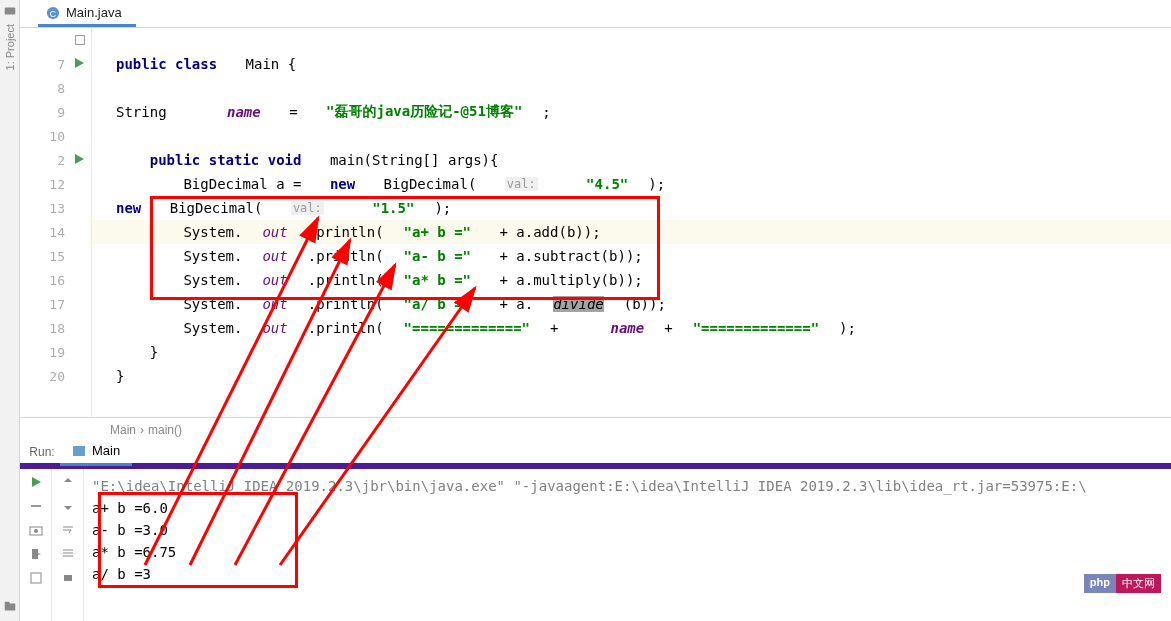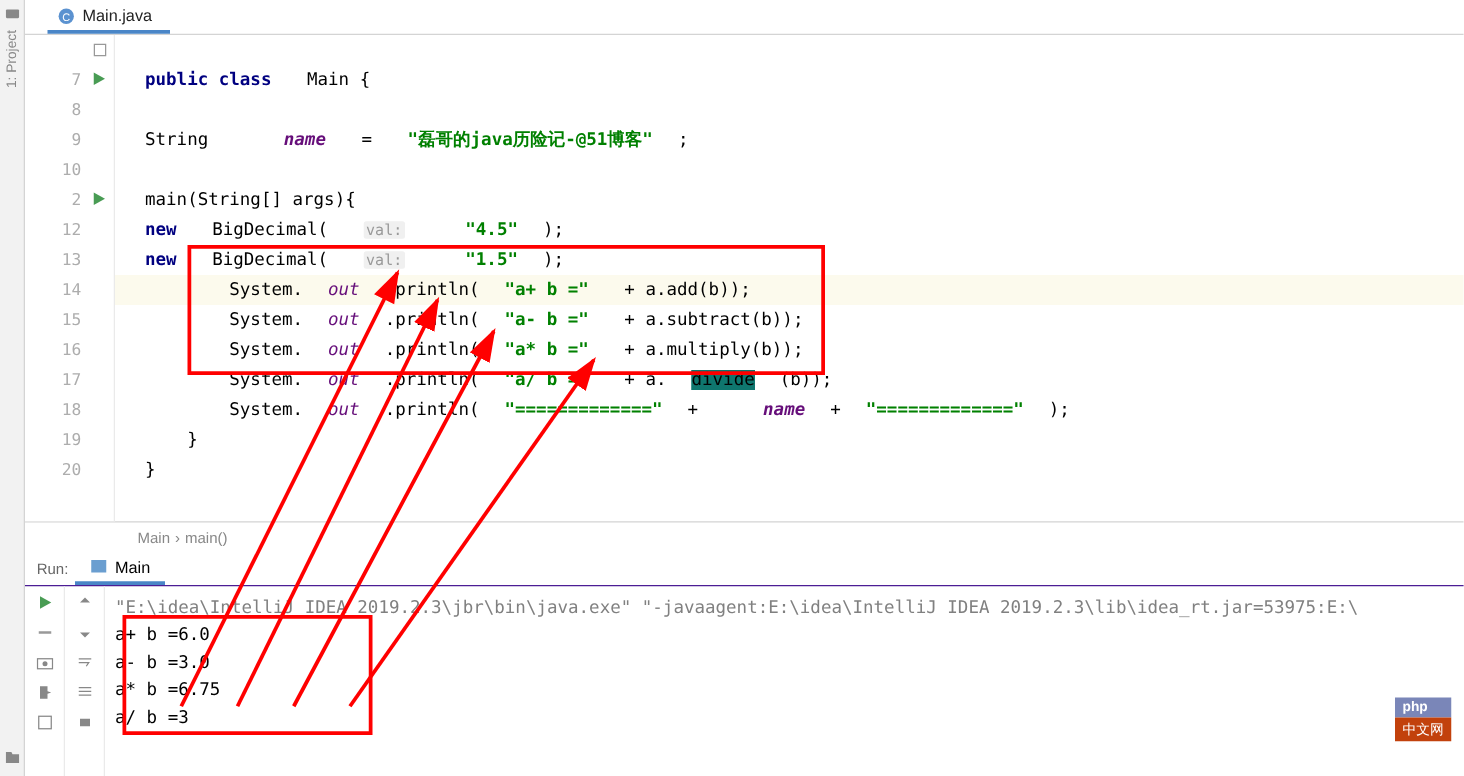--- a/index.html
+++ b/index.html
@@ -18,38 +18,38 @@
 .gutter-row .run-ic { position: absolute; right: 6px; top: 5px; }
 .gutter-row .cell { position: absolute; right: 6px; top: 7px; width: 10px; height: 10px; border: 1px solid #999; }
 .code-area { flex: 1; font-family: Consolas, monospace; font-size: 14px; position: relative; }
 .code-line { height: 24px; padding-left: 24px; display: flex; align-items: center; white-space: pre; gap: 20px; }
 .code-line.hl { background: #fcfaed; }
 .kw { color: #000080; font-weight: bold; }
 .str { color: #008000; font-weight: bold; }
 .fld-it { color: #660e7a; font-style: italic; }
 .fld-b { color: #660e7a; font-weight: bold; font-style: italic; margin-left: 32px; }
 .hint { color: #999; background: #f0f0f0; padding: 0 2px; font-size: 12px; border-radius: 2px; }
-.warn { background: #0f766e; }
+.warn { background: #a3a3a3; font-style: italic; }
 .red-box { position: absolute; border: 3px solid #ff0000; pointer-events: none; z-index: 5; }
 .red-box.code-box { left: 130px; top: 196px; width: 510px; height: 104px; }
 .red-box.out-box { left: 78px; top: 492px; width: 200px; height: 96px; }
 svg.arrow { position: absolute; z-index: 6; pointer-events: none; }
 .breadcrumb { height: 24px; border-top: 1px solid #d4d4d4; display: flex; align-items: center; padding-left: 90px; font-size: 12px; color: #888; gap: 4px; }
-.run-header { height: 28px; border-bottom: 1px solid #4c1d95; display: flex; align-items: center; }
+.run-header { height: 28px; border-bottom: 6px solid #4c1d95; display: flex; align-items: center; }
 .run-label { width: 40px; text-align: center; color: #666; font-size: 12px; padding-left: 4px; }
 .run-tab { display: flex; align-items: center; gap: 6px; padding: 0 12px; height: 27px; border-bottom: 3px solid #4a86c7; font-size: 13px; }
 .run-body { display: flex; flex: 1; }
 .run-toolbar { width: 32px; border-right: 1px solid #eaeaea; display: flex; flex-direction: column; align-items: center; padding-top: 6px; gap: 10px; }
 .run-toolbar2 { width: 32px; border-right: 1px solid #eaeaea; display: flex; flex-direction: column; align-items: center; padding-top: 6px; gap: 10px; }
 .console { flex: 1; font-family: Consolas, monospace; font-size: 14px; padding: 6px 8px 0 8px; line-height: 22px; }
 .console-line { white-space: pre; }
 .cmd { color: #808080; }
-.php-badge { position: absolute; right: 10px; bottom: 28px; display: flex; flex-direction: column; }
+.php-badge { position: absolute; right: 10px; bottom: 28px; display: flex; }
 .php-badge .p1 { background: #7a86b8; color: #fff; font-weight: bold; padding: 2px 6px; font-size: 11px; }
-.php-badge .p2 { background: #c2410c; color: #fff; padding: 2px 6px; font-size: 11px; }
+.php-badge .p2 { background: #be185d; color: #fff; padding: 2px 6px; font-size: 11px; }
 .tri-g { fill: #499c54; }
 .icon-sm { width: 14px; height: 14px; fill: #888; }
 </style>
 </head>
 <body>
 
 <div class="root">
   <div class="left-rail">
     <svg class="icon-sm" viewBox="0 0 16 16">
         <rect x="2" y="4" width="12" height="8" rx="1"></rect>
@@ -126,22 +126,22 @@
             <span>20</span>
           </div>
       </div>
 
       <div class="code-area">
         <div class="code-line"></div>
         <div class="code-line"><span class="kw">public class </span><span>Main {</span></div>
         <div class="code-line"></div>
         <div class="code-line"><span>String </span><span class="fld-b">name</span><span> = </span><span class="str">"磊哥的java历险记-@51博客"</span><span>;</span></div>
         <div class="code-line"></div>
-        <div class="code-line"><span>main(String[] args){</span></div>
-        <div class="code-line"><span class="kw">new </span><span>BigDecimal( </span><span class="hint">val:</span><span> </span><span class="str">"4.5"</span><span>);</span></div>
+        <div class="code-line"><span class="kw">    public static void </span><span>main(String[] args){</span></div>
+        <div class="code-line"><span>        BigDecimal a = </span><span class="kw">new </span><span>BigDecimal( </span><span class="hint">val:</span><span> </span><span class="str">"4.5"</span><span>);</span></div>
         <div class="code-line"><span class="kw">new </span><span>BigDecimal( </span><span class="hint">val:</span><span> </span><span class="str">"1.5"</span><span>);</span></div>
         <div class="code-line hl"><span>        System.</span><span class="fld-it">out</span><span>.println(</span><span class="str">"a+ b ="</span><span> + a.add(b));</span></div>
         <div class="code-line"><span>        System.</span><span class="fld-it">out</span><span>.println(</span><span class="str">"a- b ="</span><span> + a.subtract(b));</span></div>
         <div class="code-line"><span>        System.</span><span class="fld-it">out</span><span>.println(</span><span class="str">"a* b ="</span><span> + a.multiply(b));</span></div>
         <div class="code-line"><span>        System.</span><span class="fld-it">out</span><span>.println(</span><span class="str">"a/ b ="</span><span> + a.</span><span class="warn">divide</span><span>(b));</span></div>
         <div class="code-line"><span>        System.</span><span class="fld-it">out</span><span>.println(</span><span class="str">"============="</span><span>+</span><span class="fld-b">name</span><span>+</span><span class="str">"============="</span><span>);</span></div>
         <div class="code-line"><span>    }</span></div>
         <div class="code-line"><span>}</span></div>
       </div>
     </div>

